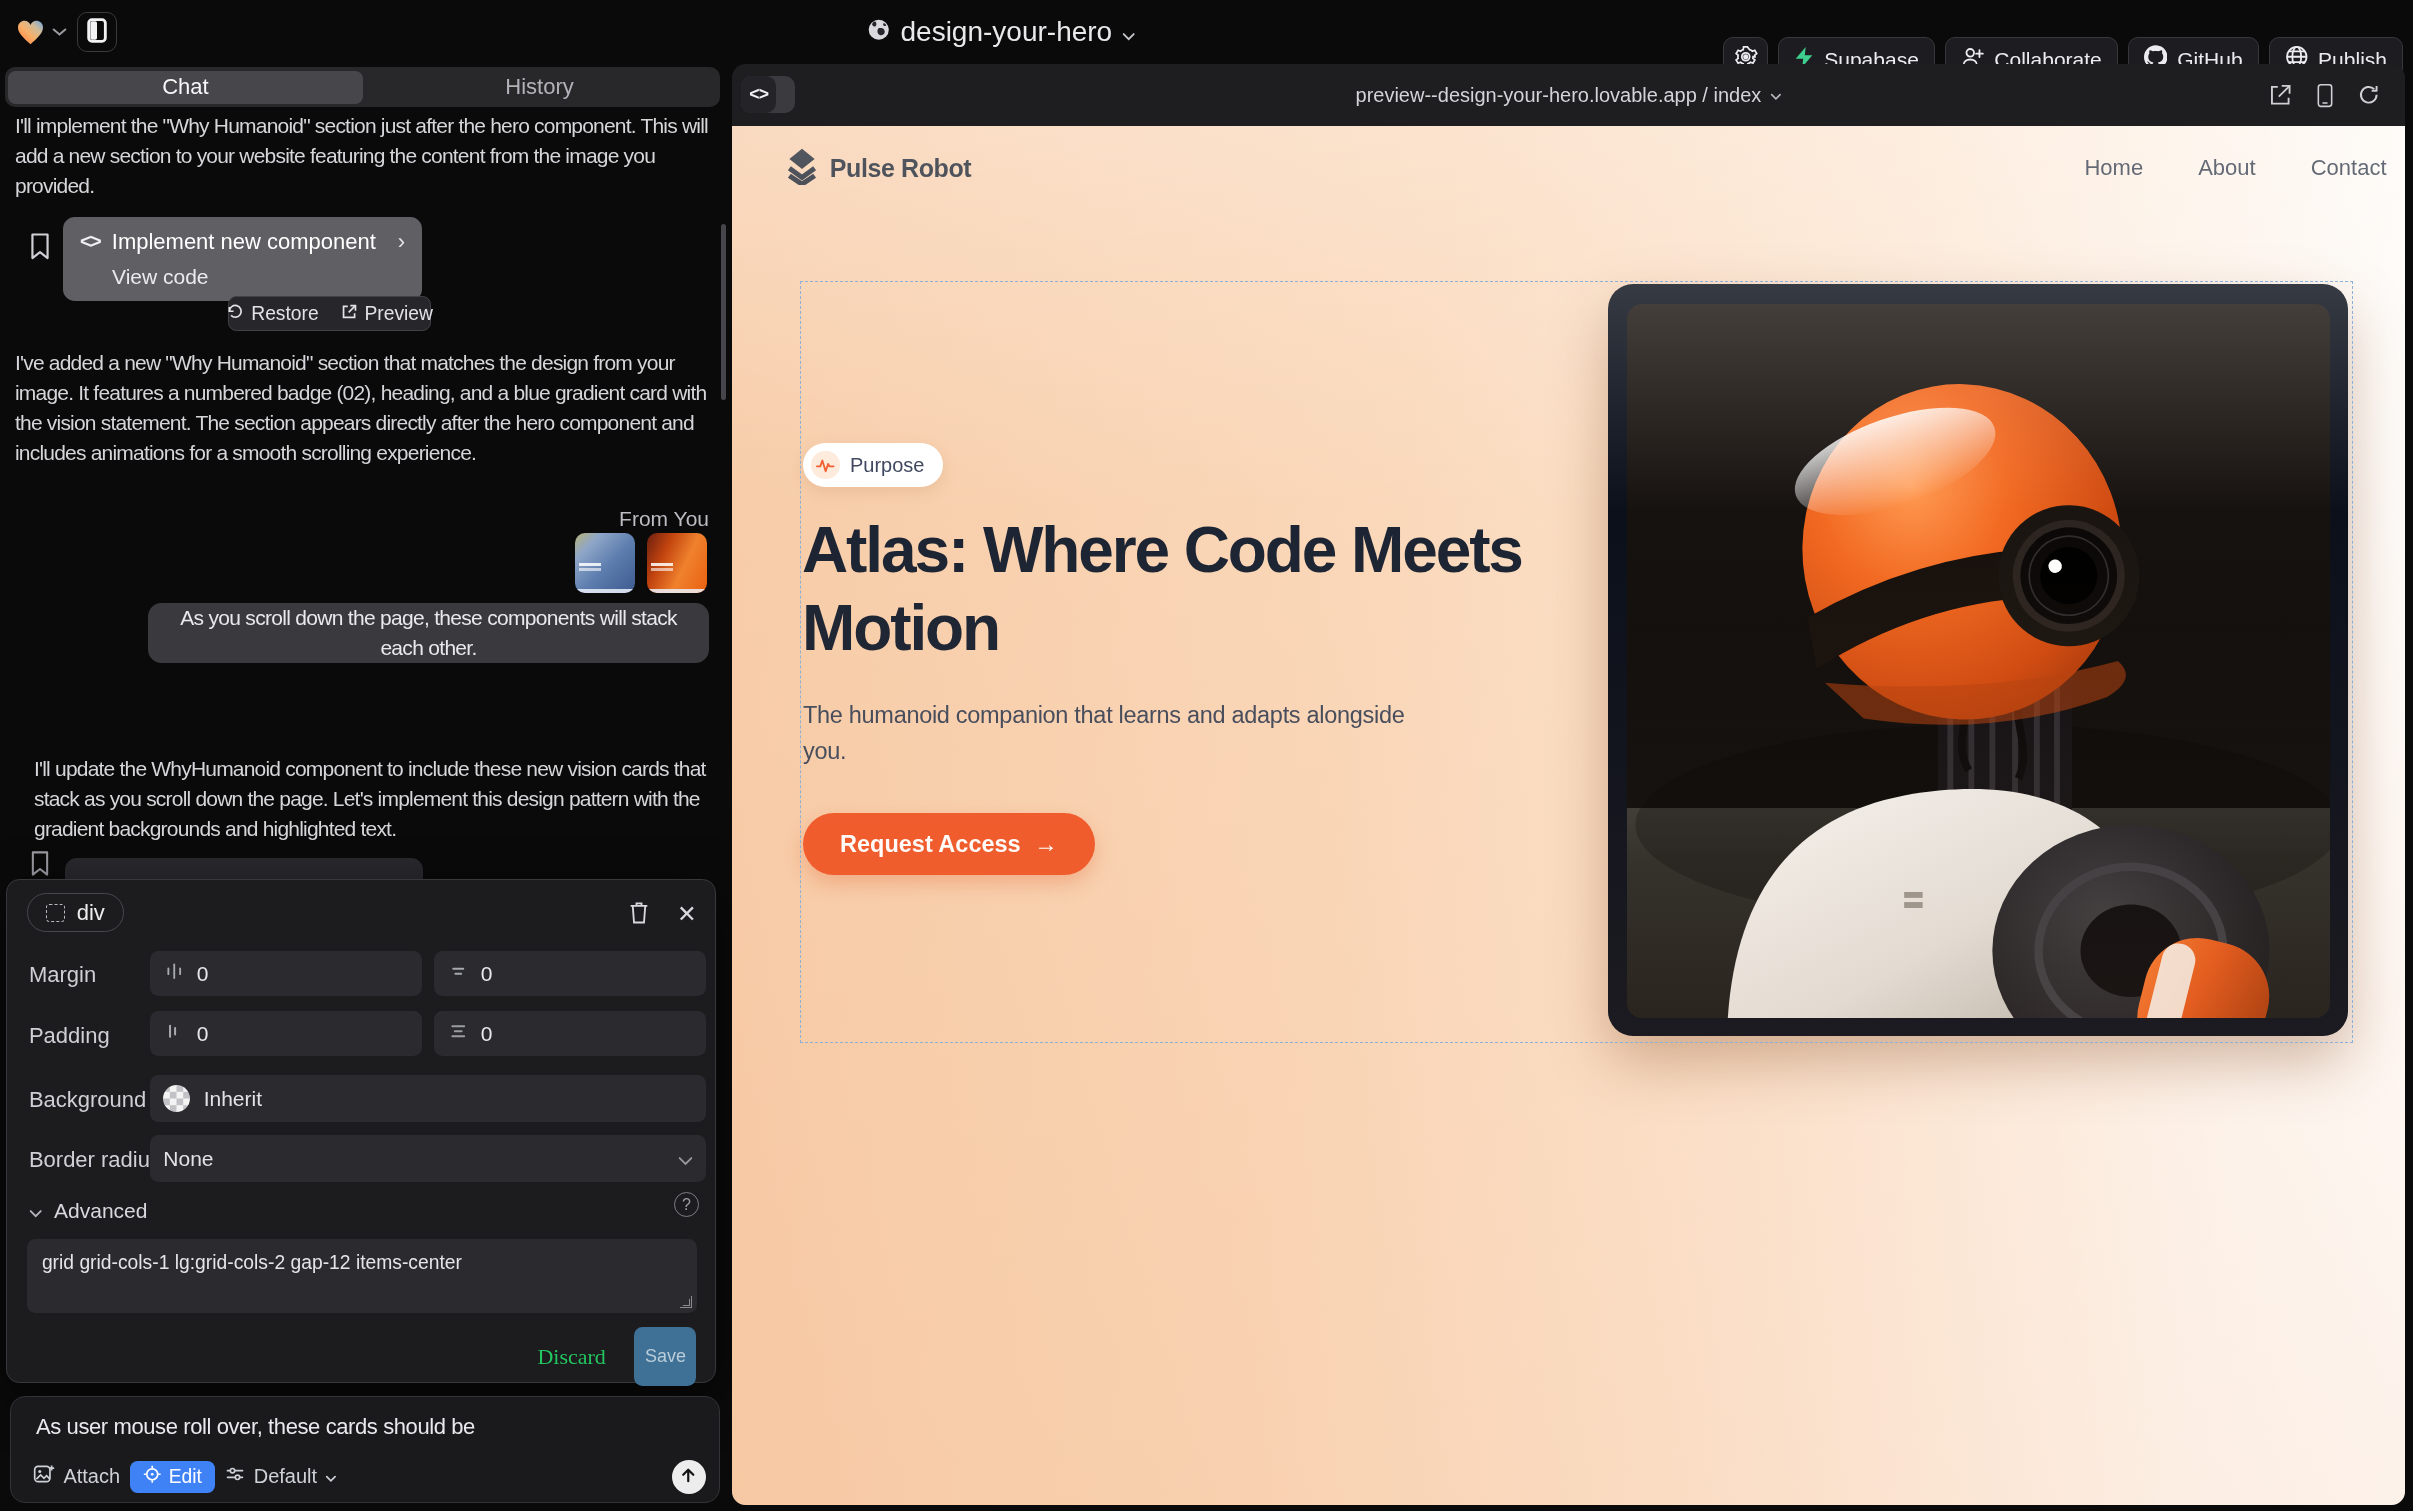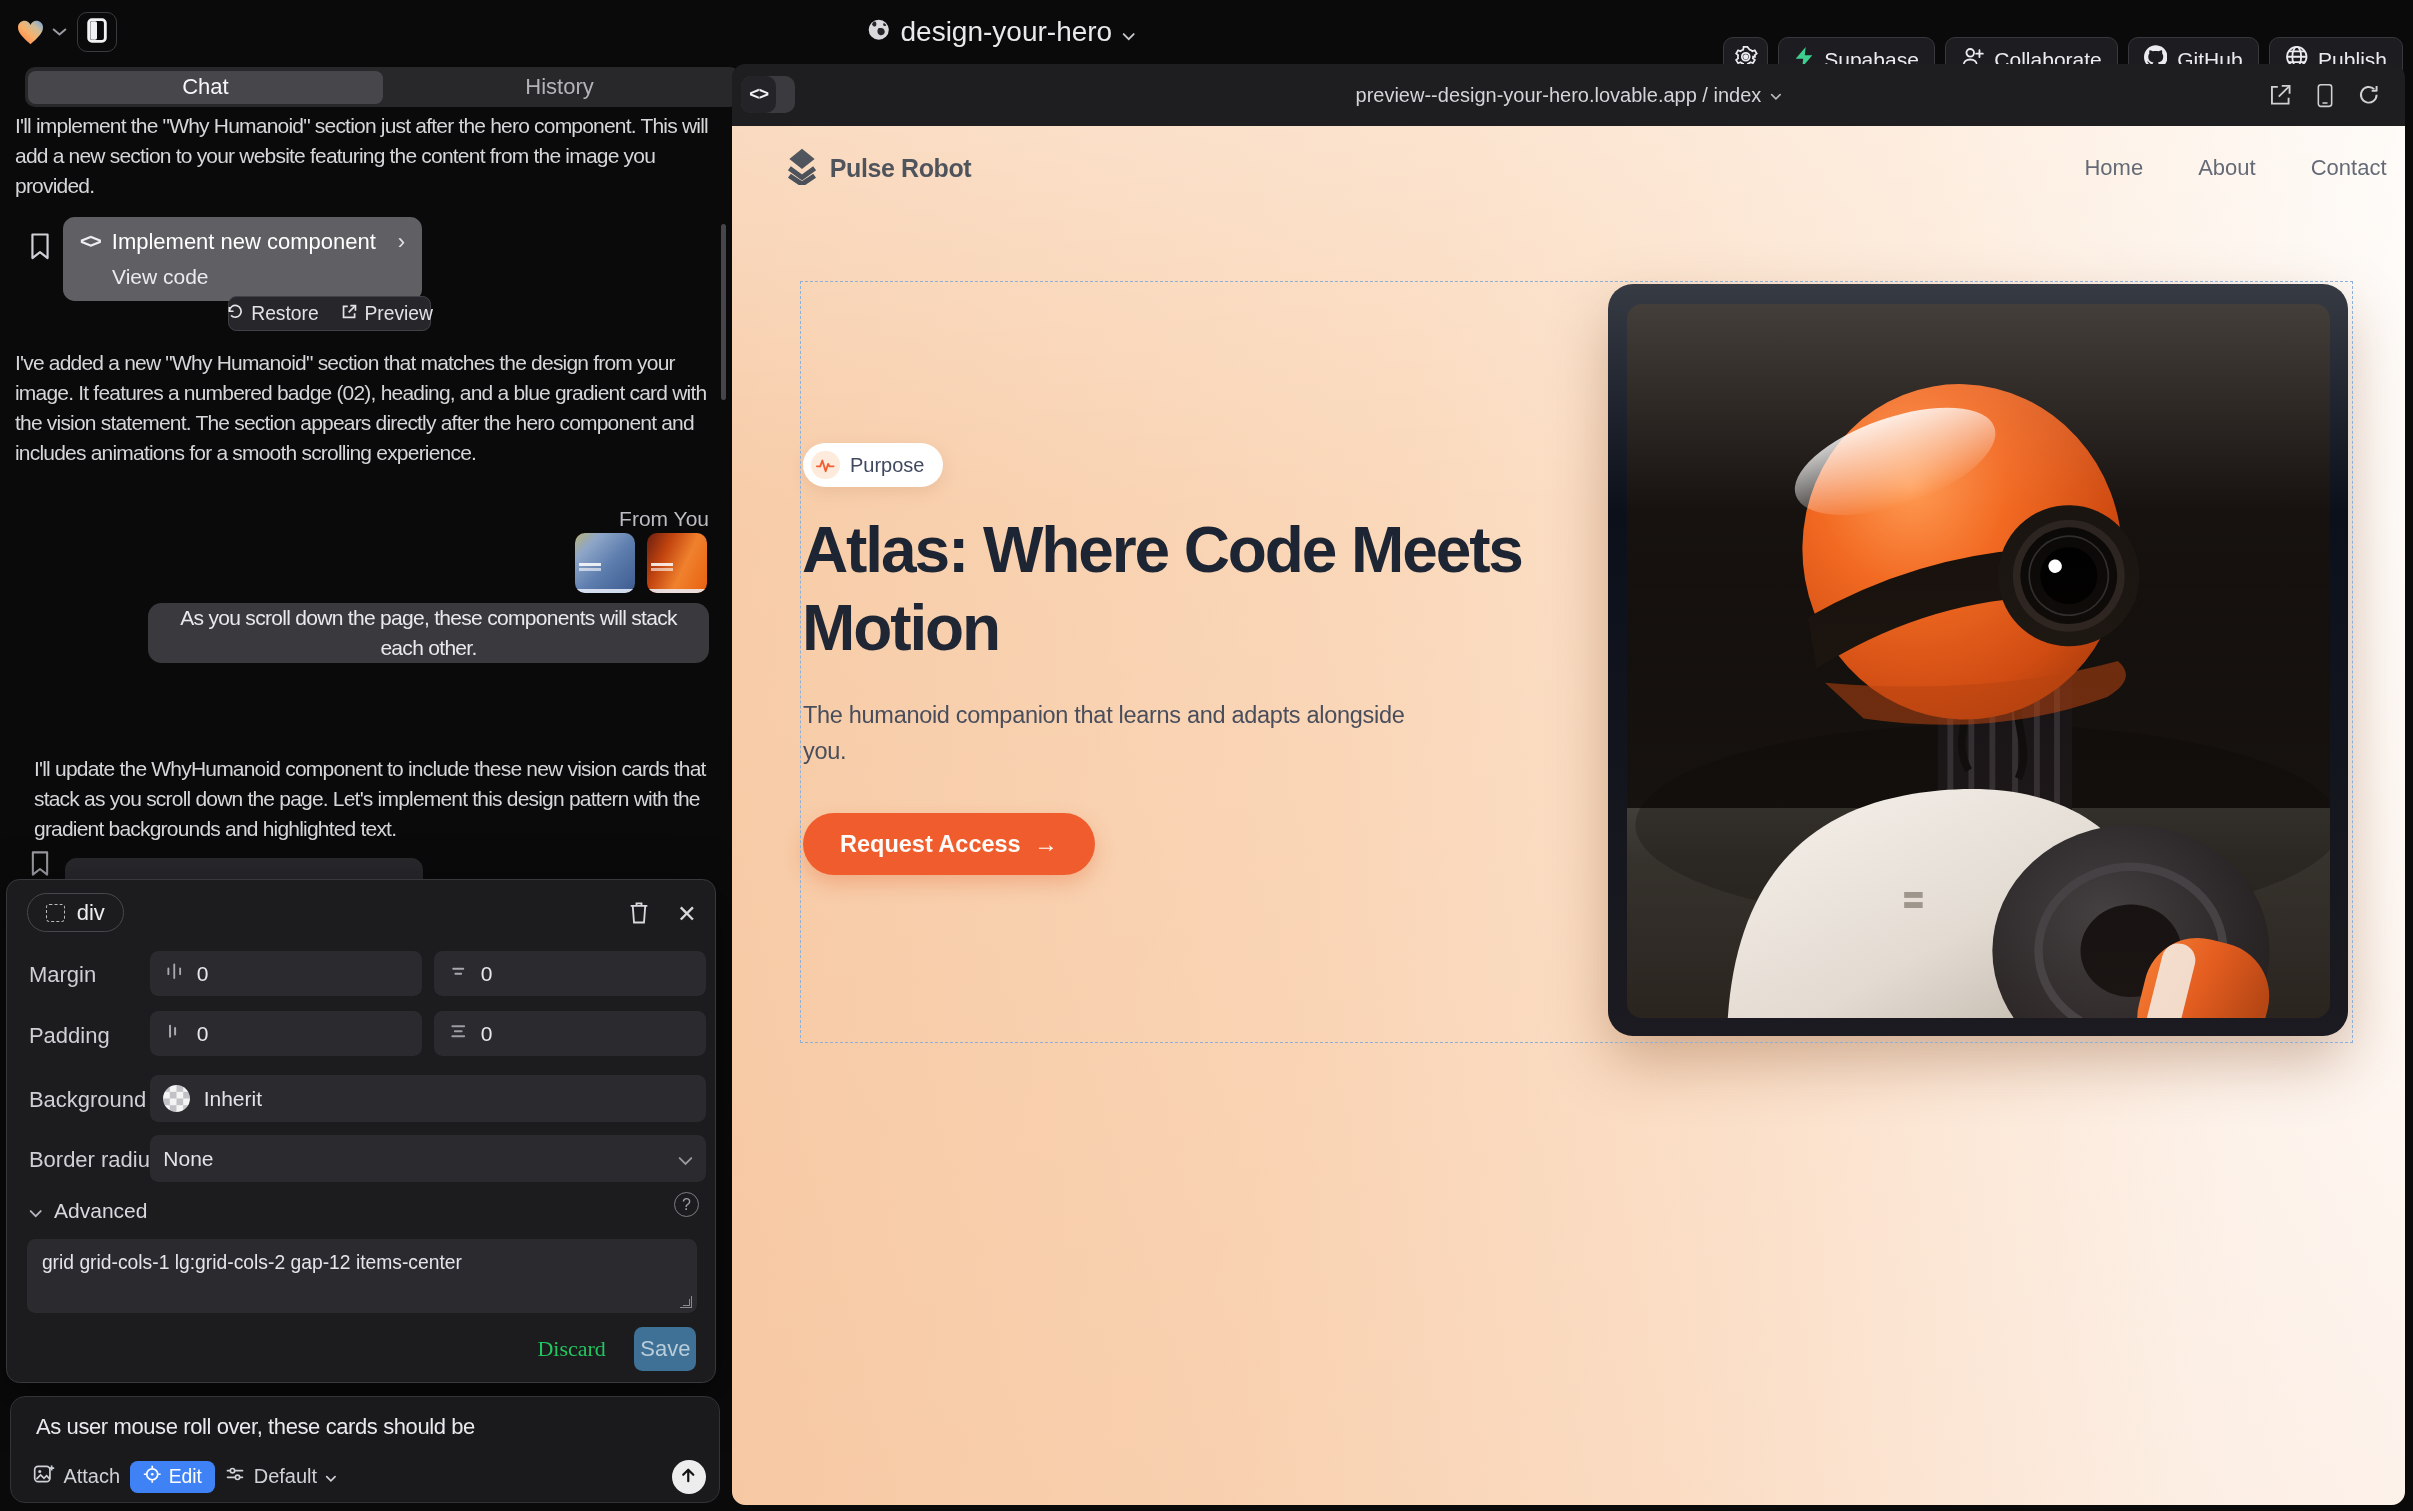--- a/index.html
+++ b/index.html
@@ -13,21 +13,21 @@
   .heart { width:27px; height:25px; display:block; }
   .chev { display:block; }
   .panel-toggle { position:absolute; left:77px; top:11.8px; width:40px; height:40px; border:1.7px solid #3a3a3f; border-radius:10px; display:flex; align-items:center; justify-content:center; background:transparent; cursor:pointer; }
   .title-group { position:absolute; left:867px; top:0; height:64px; display:flex; align-items:center; gap:10px; color:#e9e9ec; font-size:28px; }
   .tb-right { position:absolute; right:10px; top:9.2px; display:flex; gap:10px; }
   .tb-btn { height:45px; display:flex; align-items:center; gap:10px; padding:0 15px; background:#1d1d21; border:1.7px solid #37373c; border-radius:10px; color:#ececef; font-size:21px; cursor:pointer;margin-top:28px; }
   .tb-btn.icon-only { width:45px; padding:0; justify-content:center; }
 
   
   .left { position:absolute; left:0; top:64px; width:729px; height:1448px; }
-  .tabs { position:absolute; left:5px; top:3.4px; width:715px; height:40px; background:#28282b; border-radius:10px; display:flex; padding:3.4px;margin-left:20px; }
+  .tabs { position:absolute; left:5px; top:3.4px; width:715px; height:40px; background:#28282b; border-radius:10px; display:flex; padding:3.4px; }
   .tab { flex:1; display:flex; align-items:center; justify-content:center; font-size:22px; color:#b2b2b9; border-radius:7.6px; cursor:pointer; }
   .tab.active { background:#47474b; color:#f7f7f8; }
   .chat-msg { position:absolute; left:15px; width:702px; font-size:21px; letter-spacing:-0.8px; line-height:30px; color:#d6d6da; }
   .msg1 { top:47px; }
   .msg2 { top:284px; }
   .msg3 { top:690px;margin-left:19px; }
 
   .bookmark1 { position:absolute; left:28.6px; top:168px; }
   .comp-card { position:absolute; left:63px; top:153px; width:359px; height:84px; background:#5f5f64; border-radius:11.8px; padding:11.8px 17px; cursor:pointer; }
   .comp-row1 { display:flex; align-items:center; gap:11.8px; color:#ffffff; font-size:22px; font-weight:500; }
@@ -64,21 +64,21 @@
   .insp-input { position:absolute; height:45px; background:#2a2a2f; border-radius:8.4px; display:flex; align-items:center; gap:13.4px; padding:0 15px; color:#e8e8ec; font-size:21px; cursor:text; }
   .insp-field { position:absolute; left:143px; width:556px; height:47px; background:#2a2a2f; border-radius:8.4px; display:flex; align-items:center; gap:13.4px; padding:0 13.4px; color:#e2e2e8; font-size:21px; cursor:pointer; }
   .checker { width:27px; height:27px; border-radius:50%; background:repeating-conic-gradient(#f4f4f4 0% 25%, #c2c2c6 0% 50%) 50%/13.4px 13.4px; }
   .adv-head { position:absolute; left:22px; top:319px; display:flex; align-items:center; gap:11.8px; color:#d8d8de; font-size:21px; cursor:pointer; }
   .help-circle { position:absolute; left:667px; top:312px; width:25px; height:25px; border:1.7px solid #7c7c84; border-radius:50%; display:flex; align-items:center; justify-content:center; color:#9e9ea6; font-size:16px; cursor:pointer; }
   .adv-textarea { position:absolute; left:20px; top:359px; width:670px; height:74px; background:#2a2a2f; border-radius:8.4px; padding:13.4px 15px; color:#e4e4ea; font-size:19.3px; cursor:text; }
   .resize-handle { position:absolute; right:5px; bottom:5px; width:11.8px; height:11.8px; border-right:1.7px solid #8a8a92; border-bottom:1.7px solid #8a8a92; }
   .resize-handle:before { content:""; position:absolute; right:0.8px; bottom:0.8px; width:5.9px; height:5.9px; border-right:1.7px solid #8a8a92; border-bottom:1.7px solid #8a8a92; }
   .insp-actions { position:absolute; right:18.5px; top:447px; display:flex; align-items:center; gap:28.6px; }
   .discard-btn { color:#22c55e; font-size:22px; background:none; border:none; cursor:pointer; font-family:Liberation Serif, serif; }
-  .save-btn { width:62px; height:44px; background:#3f7095; color:#b9cdda; font-size:22px; border:none; border-radius:8.4px; cursor:pointer; font-family:inherit; }
+  .save-btn { width:62px; height:59px; background:#3f7095; color:#b9cdda; font-size:18px; border:none; border-radius:8.4px; cursor:pointer; font-family:inherit; }
 
   
   .composer { position:absolute; left:10px; top:1332px; width:710px; height:107px; background:#1a1a1c; border:1.7px solid #323237; border-radius:15px; }
   .composer-text { position:absolute; left:25px; top:17px; color:#eaeaee; font-size:22px; letter-spacing:-0.4px; cursor:text; }
   .composer-bottom { position:absolute; left:22px; right:13.4px; top:62px; height:35px; display:flex; align-items:center; gap:10px; }
   .comp-action { display:flex; align-items:center; gap:8.4px; color:#ced1d6; font-size:20px; cursor:pointer; }
   .edit-pill { display:flex; align-items:center; gap:6.7px; background:#3e82f6; color:#fff; font-size:19.3px; height:32px; padding:0 13.4px; border-radius:7.6px; cursor:pointer; }
   .send-btn { margin-left:auto; width:34px; height:34px; border-radius:50%; background:#ededee; display:flex; align-items:center; justify-content:center; border:none; cursor:pointer; }
   .scroll-thumb { position:absolute; left:721px; top:160px; width:5px; height:176px; background:#45454b; border-radius:2.5px; cursor:grab; }
 

